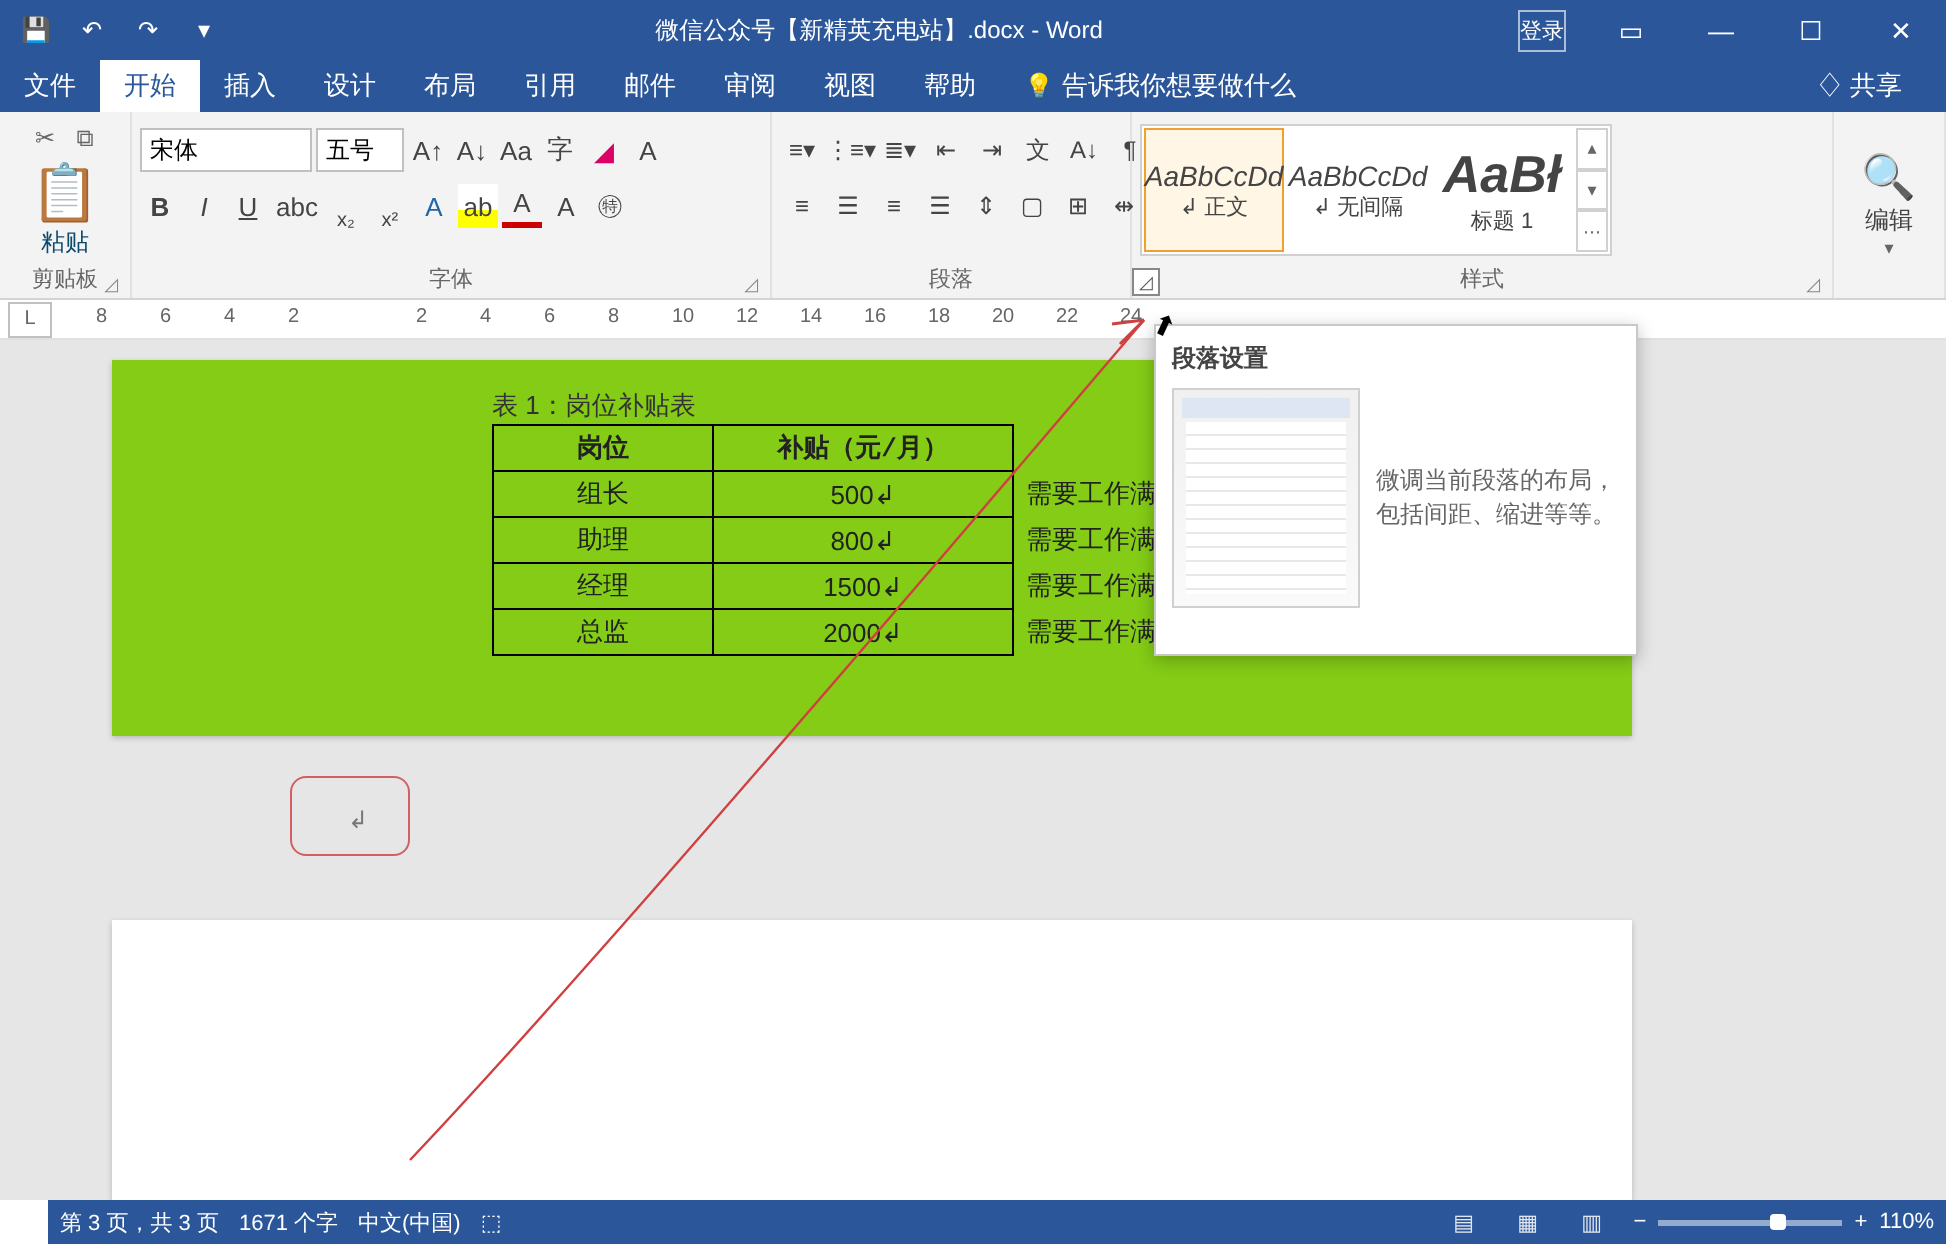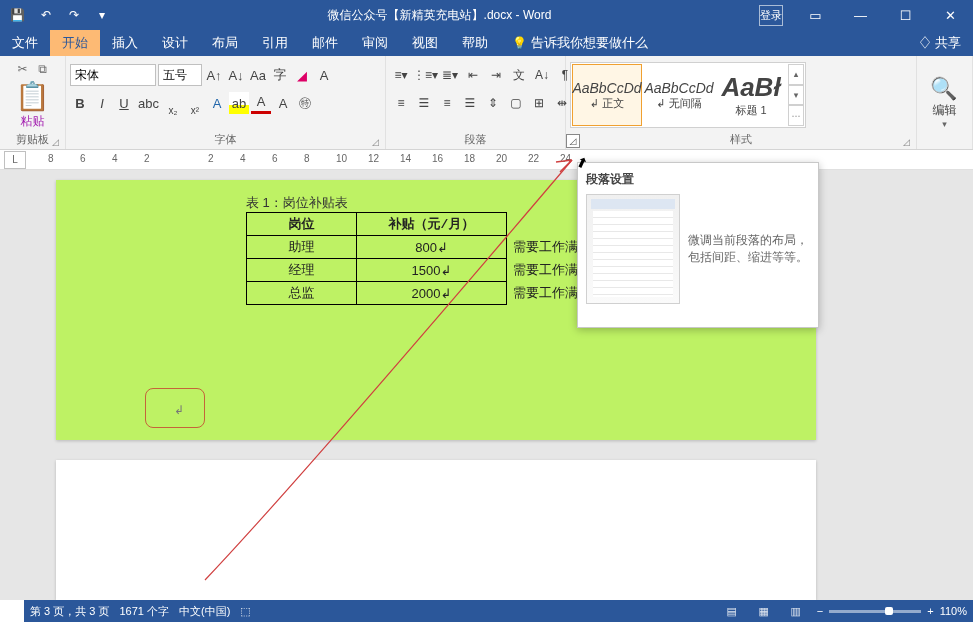--- a/index.html
+++ b/index.html
@@ -8,35 +8,35 @@
 .titlebar { height: 30px; background: #2b579a; display: flex; align-items: center; color: #fff; font-size: 12px; }
 .titlebar .qat { display: flex; gap: 4px; padding: 0 6px; }
 .titlebar .qat .qbtn { width: 24px; height: 24px; display: flex; align-items: center; justify-content: center; cursor: pointer; }
 .titlebar .title { flex: 1; text-align: center; }
 .titlebar .winbtns { display: flex; }
 .titlebar .winbtns .btn { width: 45px; height: 30px; display: flex; align-items: center; justify-content: center; cursor: pointer; font-size: 13px; }
 .titlebar .login { border: 1px solid rgba(255,255,255,0.6); padding: 2px 0; font-size: 11px; margin-right: 10px; }
 
 .menubar { height: 26px; background: #2b579a; display: flex; align-items: center; color: #fff; font-size: 13px; }
 .menubar .tab { padding: 4px 12px; cursor: pointer; }
-.menubar .tab.active { background: #fdba74; color: #2b579a; }
+.menubar .tab.active { background: #ffffff; color: #2b579a; }
 .menubar .tellme { display: flex; align-items: center; gap: 4px; }
 .menubar .tellme .bulb { font-size: 12px; }
-.menubar .share { margin-left: auto; padding-right: 12px; }
+.menubar .share { margin-left: auto; padding-right: 22px; }
 
 .ribbon { height: 94px; background: #f3f3f3; border-bottom: 1px solid #d4d4d4; display: flex; position: relative; }
 .group { border-right: 1px solid #e1e1e1; display: flex; flex-direction: column; padding: 2px 4px 0; }
 .group .body { flex: 1; display: flex; align-items: flex-start; gap: 2px; }
 .group .label { font-size: 11px; color: #666; text-align: center; padding: 1px 0 2px; position: relative; }
 .group .label .launcher { position: absolute; right: 2px; bottom: 2px; font-size: 9px; color: #888; cursor: pointer; }
 
 .g-clip { width: 66px; }
 .g-clip .body { flex-direction: column; align-items: center; justify-content: center; }
 .g-clip .pasteico { font-size: 28px; color: #2b579a; }
-.g-clip .pastelbl { font-size: 12px; color: #a21caf; }
+.g-clip .pastelbl { font-size: 12px; color: #0c4a6e; }
 .g-clip .smallrow { display: flex; gap: 2px; margin-bottom: 2px; }
 .g-clip .sm { width: 18px; height: 18px; display:flex;align-items:center;justify-content:center;font-size:12px;color:#666; }
 
 .g-font { width: 320px; }
 .g-font .row { display: flex; align-items: center; gap: 2px; height: 26px; }
 .g-font select, .g-font .combo { height: 22px; font-size: 12px; border: 1px solid #c0c0c0; background:#fff; }
 .g-font .fn { width: 86px; padding: 0 4px; }
 .g-font .fs { width: 44px; padding: 0 4px; }
 .g-font .ibtn { min-width: 20px; height: 22px; display: flex; align-items: center; justify-content: center; font-size: 13px; color: #444; cursor: pointer; padding:0 2px; }
 .g-font .ibtn.sup { font-size: 10px; margin-top: 14px; }
@@ -60,21 +60,21 @@
 .g-edit .findlbl { font-size: 12px; color:#444; }
 
 .paralauncher-target { position: absolute; left: 566px; top: 78px; width: 14px; height: 14px; border: 1px solid #888; background:#fff; display:flex;align-items:center;justify-content:center;font-size:9px;color:#555; }
 
 .rulerbar { height: 20px; background: #fff; border-bottom: 1px solid #e0e0e0; display: flex; align-items:center; font-size:10px; color:#666; position:relative; }
 .rulerbar .Lmark { width: 22px; height: 18px; border:1px solid #c0c0c0; margin:0 4px; display:flex;align-items:center;justify-content:center; }
 .rulerbar .ticks { flex:1; position:relative; height:20px; }
 .rulerbar .ticks span { position:absolute; top:3px; }
 
 .docarea { position: absolute; left:0; right:0; top:170px; bottom:22px; background:#e6e6e6; overflow:hidden; }
-.page { position:absolute; left:56px; top:10px; width:760px; height:260px; background:#bef264; box-shadow:0 1px 3px rgba(0,0,0,0.2); }
+.page { position:absolute; left:56px; top:10px; width:760px; height:188px; background:#84cc16; box-shadow:0 1px 3px rgba(0,0,0,0.2); }
 .page2 { position:absolute; left:56px; top:290px; width:760px; height:140px; background:#fff; box-shadow:0 1px 3px rgba(0,0,0,0.2); }
 
 .tablecap { position:absolute; left:190px; top:14px; font-size:13px; color:#333; }
 .datatable { position:absolute; left:190px; top:32px; border-collapse:collapse; font-size:13px; color:#222; }
 .datatable td, .datatable th { border:1px solid #000; padding:2px 8px; text-align:center; }
 .datatable th { font-weight:bold;font-family:Liberation Mono, monospace; }
 .datatable .c1 { width:110px; }
 .datatable .c2 { width:150px; }
 .datatable .c3 { width:84px; border:none; text-align:left; padding-left:6px; }
 
@@ -283,20 +283,25 @@
   <div class="page">
     <div class="tablecap">表 1：岗位补贴表</div>
     <table class="datatable">
       <tbody>
           <tr>
         <th class="c1">岗位</th>
         <th class="c2">补贴（元/月）</th>
         <td class="c3"></td>
       </tr>
       <tr>
+            <td class="c1">组长</td>
+            <td class="c2"><span>500</span>↲</td>
+            <td class="c3">需要工作满</td>
+          </tr>
+      <tr>
             <td class="c1">助理</td>
             <td class="c2"><span>800</span>↲</td>
             <td class="c3">需要工作满</td>
           </tr>
       <tr>
             <td class="c1">经理</td>
             <td class="c2"><span>1500</span>↲</td>
             <td class="c3">需要工作满</td>
           </tr>
       <tr>

